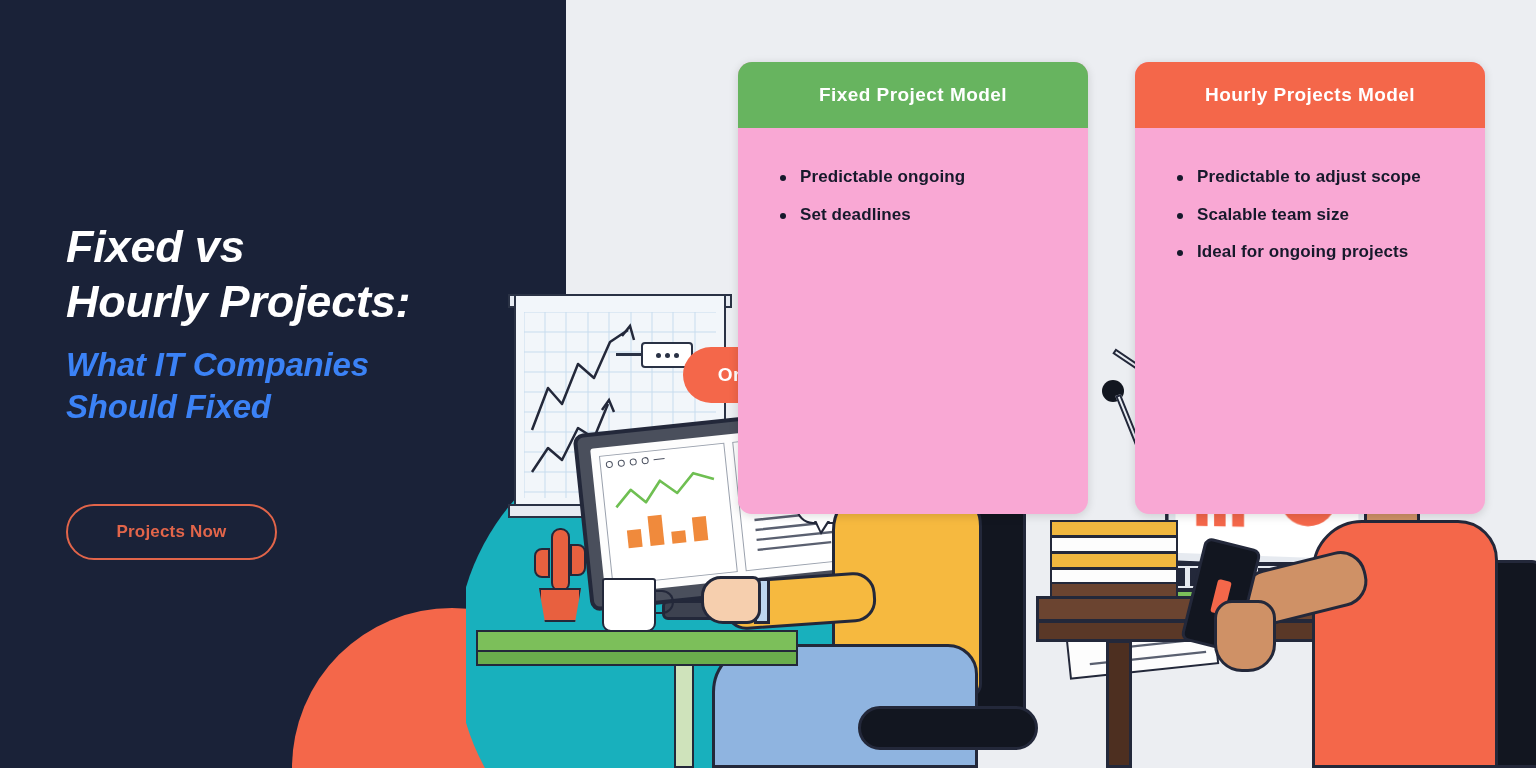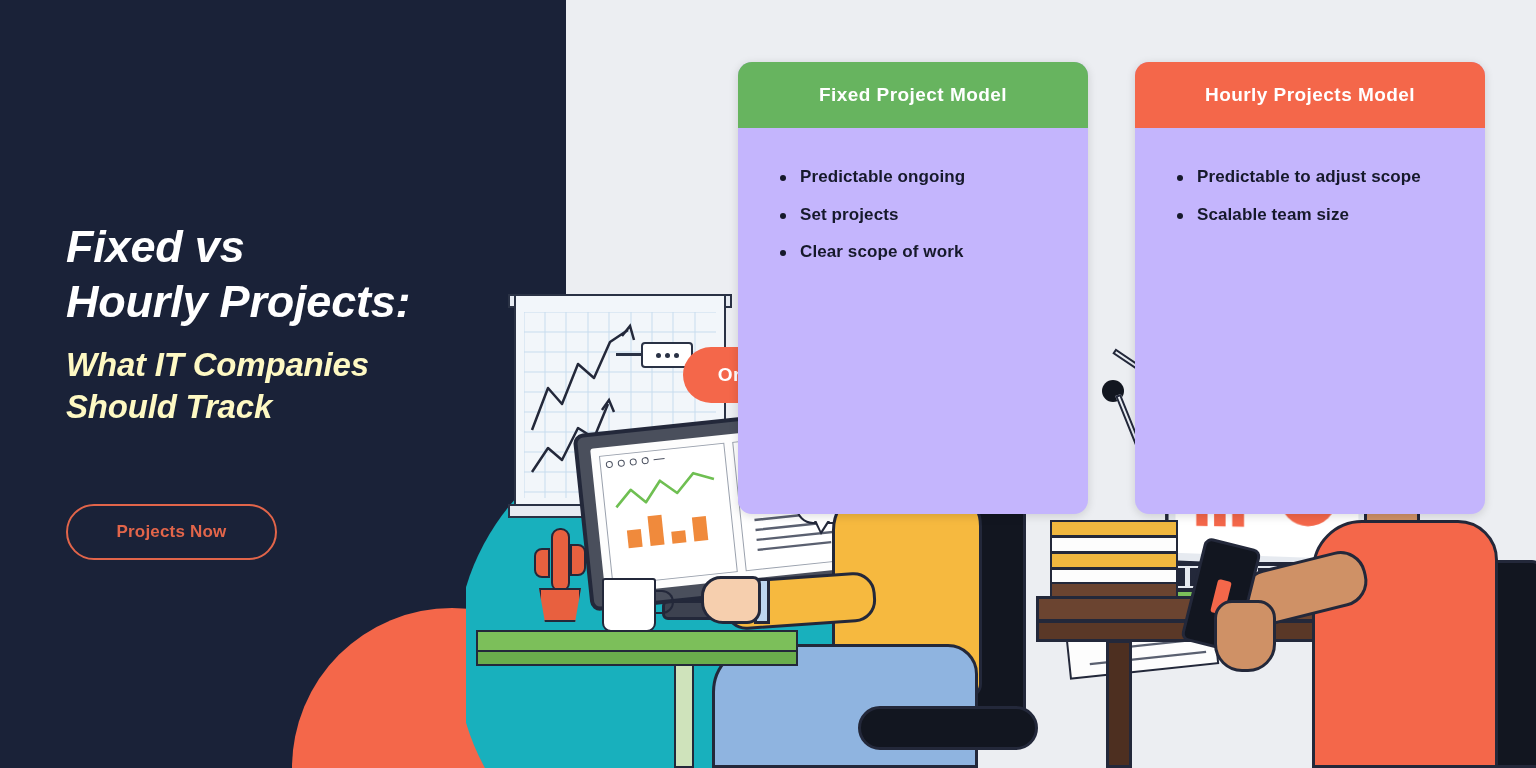--- a/index.html
+++ b/index.html
@@ -562,21 +562,21 @@
     background: #121620; border: 3px solid #23283a;
     border-radius: 30px 10px 0 0;
   }
 
   
   .card {
     position: absolute;
     width: 350px;
     border-radius: 14px;
     overflow: hidden;
-    background: #c4b5fd;
+    background: #f9a8d4;
     box-shadow: 0 2px 10px rgba(0,0,0,.14);
   }
   #card-fixed  { left: 738px;  top: 62px; height: 452px; }
   #card-hourly { left: 1135px; top: 62px; height: 452px; }
 
   .card-head {
     height: 66px;
     display: flex; align-items: center; justify-content: center;
   }
   .card-head span {
@@ -611,21 +611,21 @@
   .headline { position: absolute; left: 66px; top: 220px; width: 420px; font-style: italic; }
   .h-main {
     color: #ffffff;
     font-size: 45px;
     font-weight: 700;
     line-height: 1.22;
     letter-spacing: -.2px;
   }
   .h-sub {
     margin-top: 14px;
-    color: #fef9c3;
+    color: #3b82f6;
     font-size: 33px;
     font-weight: 700;
     line-height: 1.28;
     letter-spacing: -.2px;
   }
   .cta {
     position: absolute; left: 66px; top: 504px;
     width: 211px; height: 56px;
     border: 2px solid #e2654a;
     border-radius: 28px;
@@ -849,41 +849,41 @@
     <div class="phone-strip"></div>
     <div class="pr-hand"></div>
   </div>
 
   <div class="card" id="card-fixed">
     <div class="card-head">
       <span>Fixed Project Model</span>
     </div>
     <ul class="card-list">
       <li>Predictable ongoing</li>
-      <li>Set projects</li>
-      <li>Clear scope of work</li>
+      <li>Set deadlines</li>
     </ul>
   </div>
 
   <div class="card" id="card-hourly">
     <div class="card-head">
       <span>Hourly Projects Model</span>
     </div>
     <ul class="card-list">
       <li>Predictable to adjust scope</li>
       <li>Scalable team size</li>
+      <li>Ideal for ongoing projects</li>
     </ul>
   </div>
 
   <div class="headline">
     <div class="h-main">
       <div>Fixed vs</div>
       <div>Hourly Projects:</div>
     </div>
     <div class="h-sub">
       <div>What IT Companies</div>
-      <div>Should Track</div>
+      <div>Should Fixed</div>
     </div>
   </div>
 
   <button class="cta">Projects Now</button>
 
 </div>
 
 </body></html>

